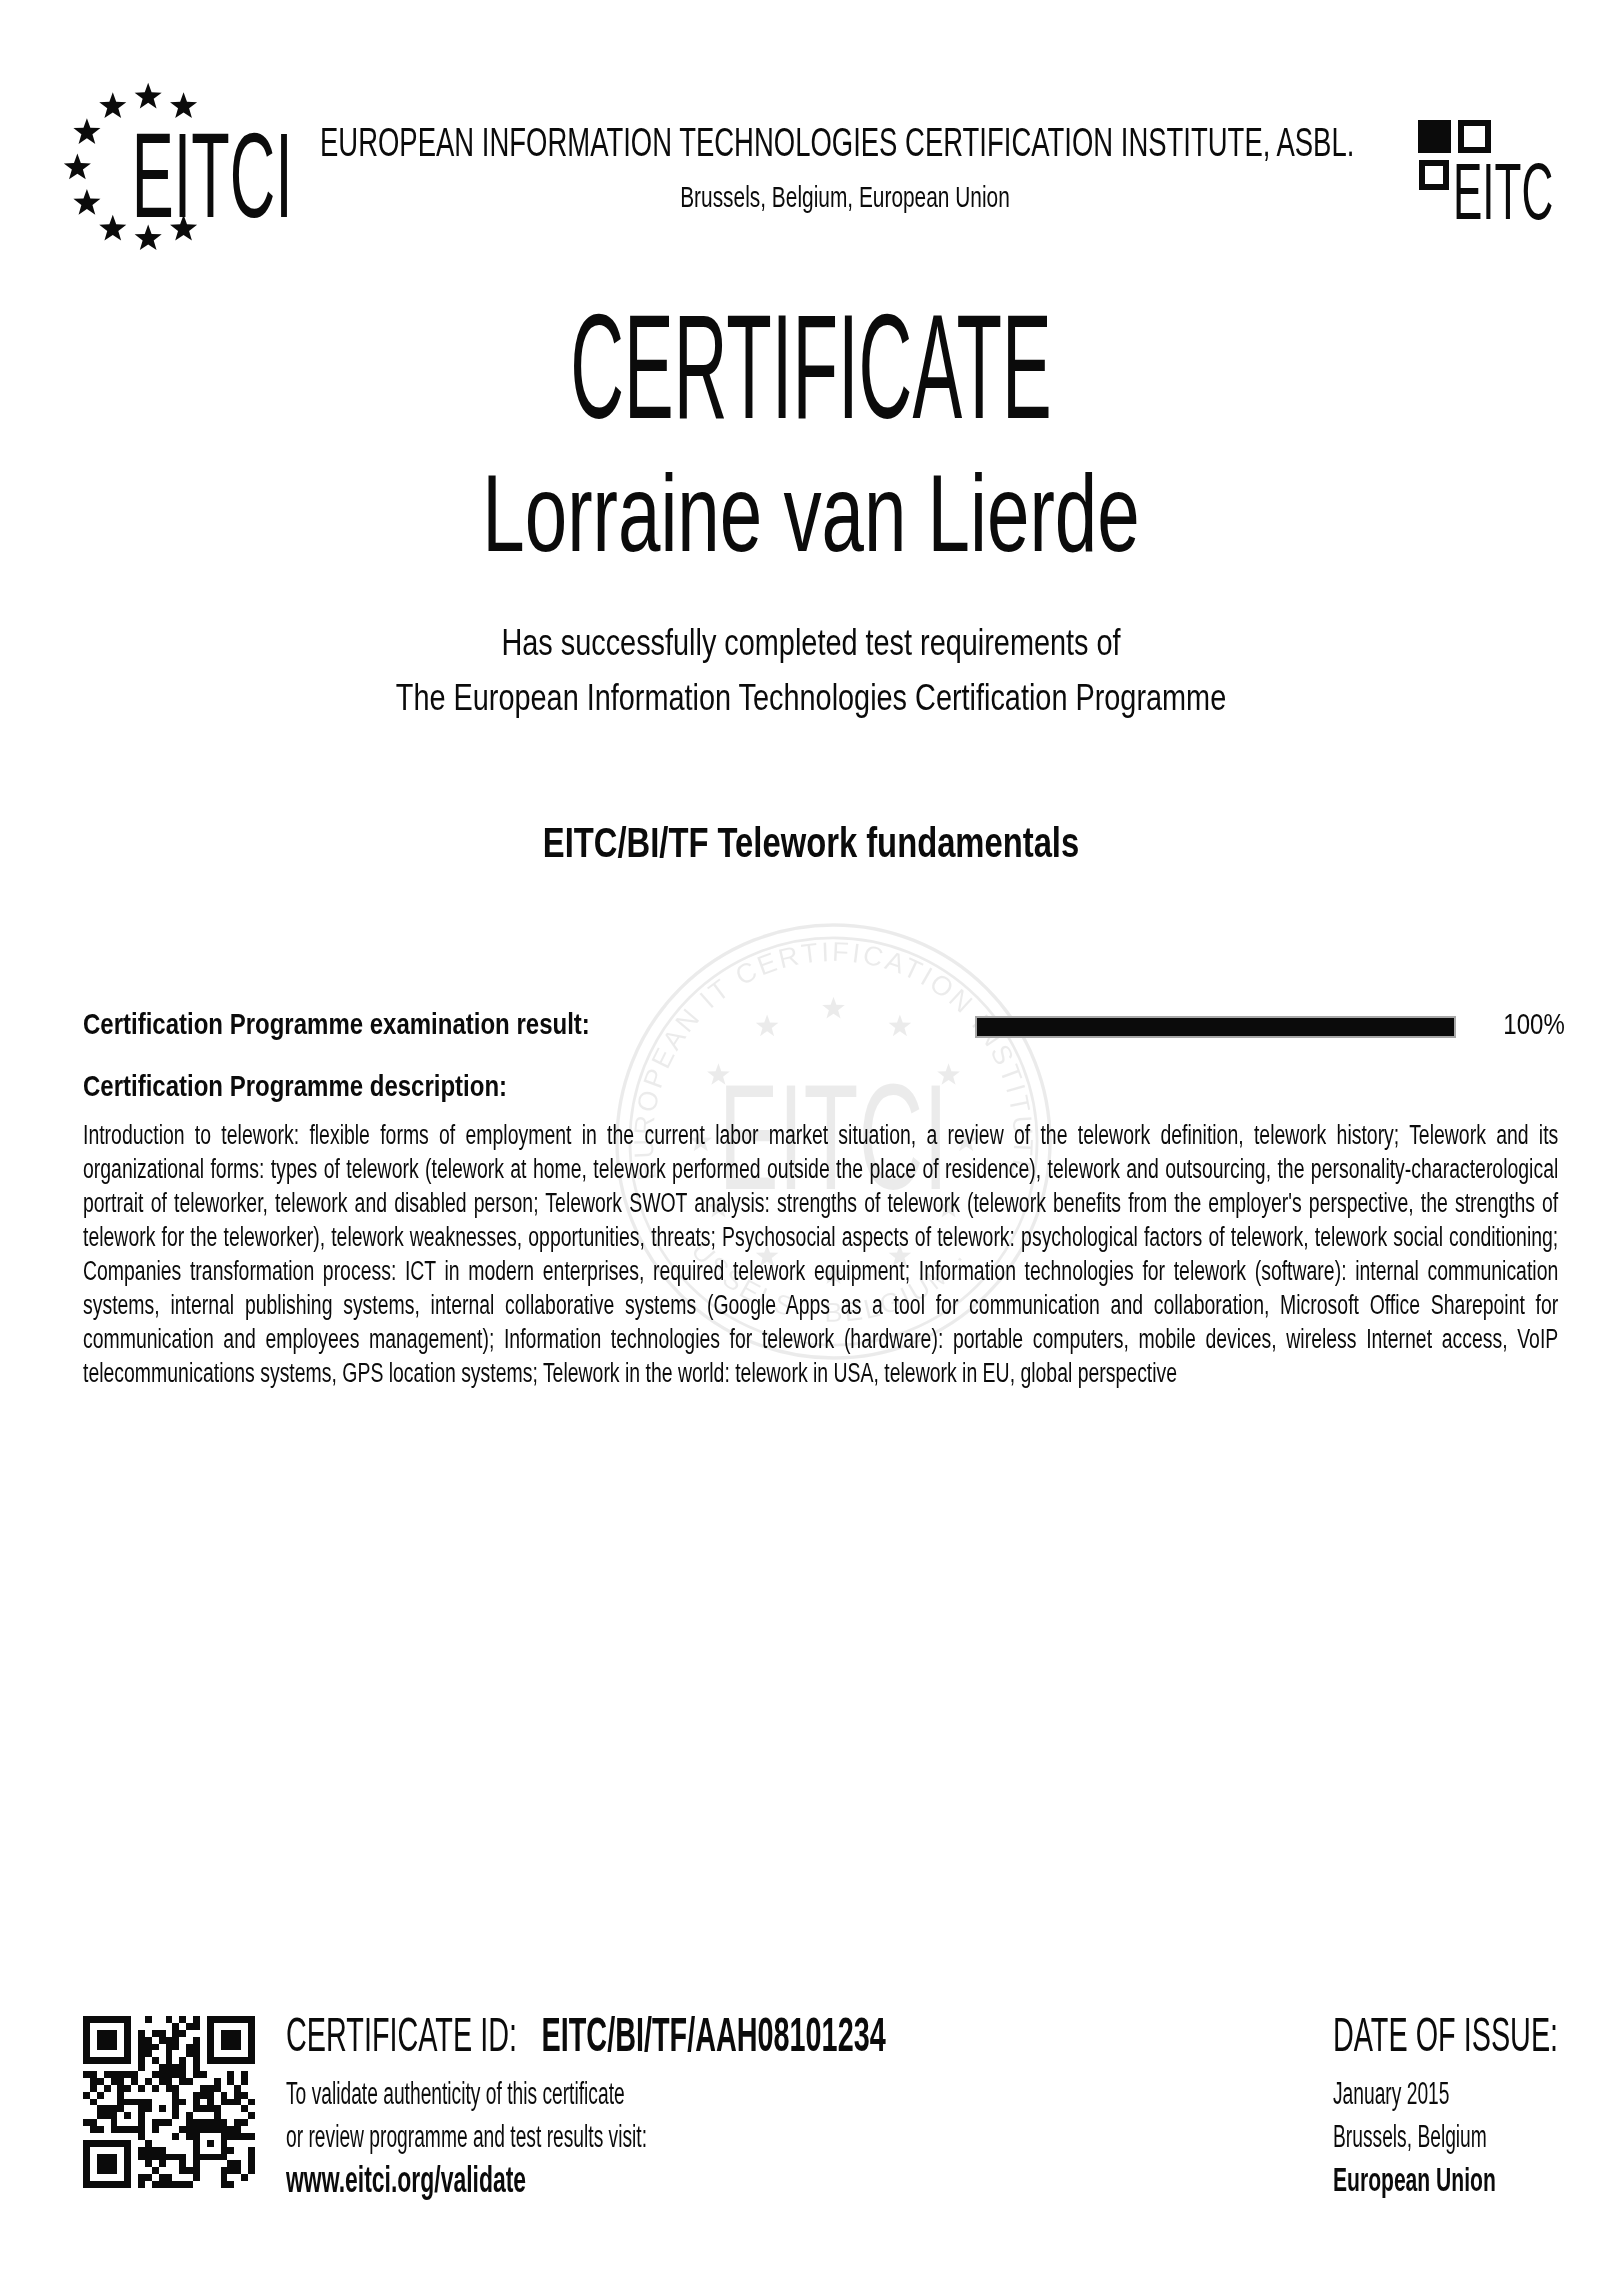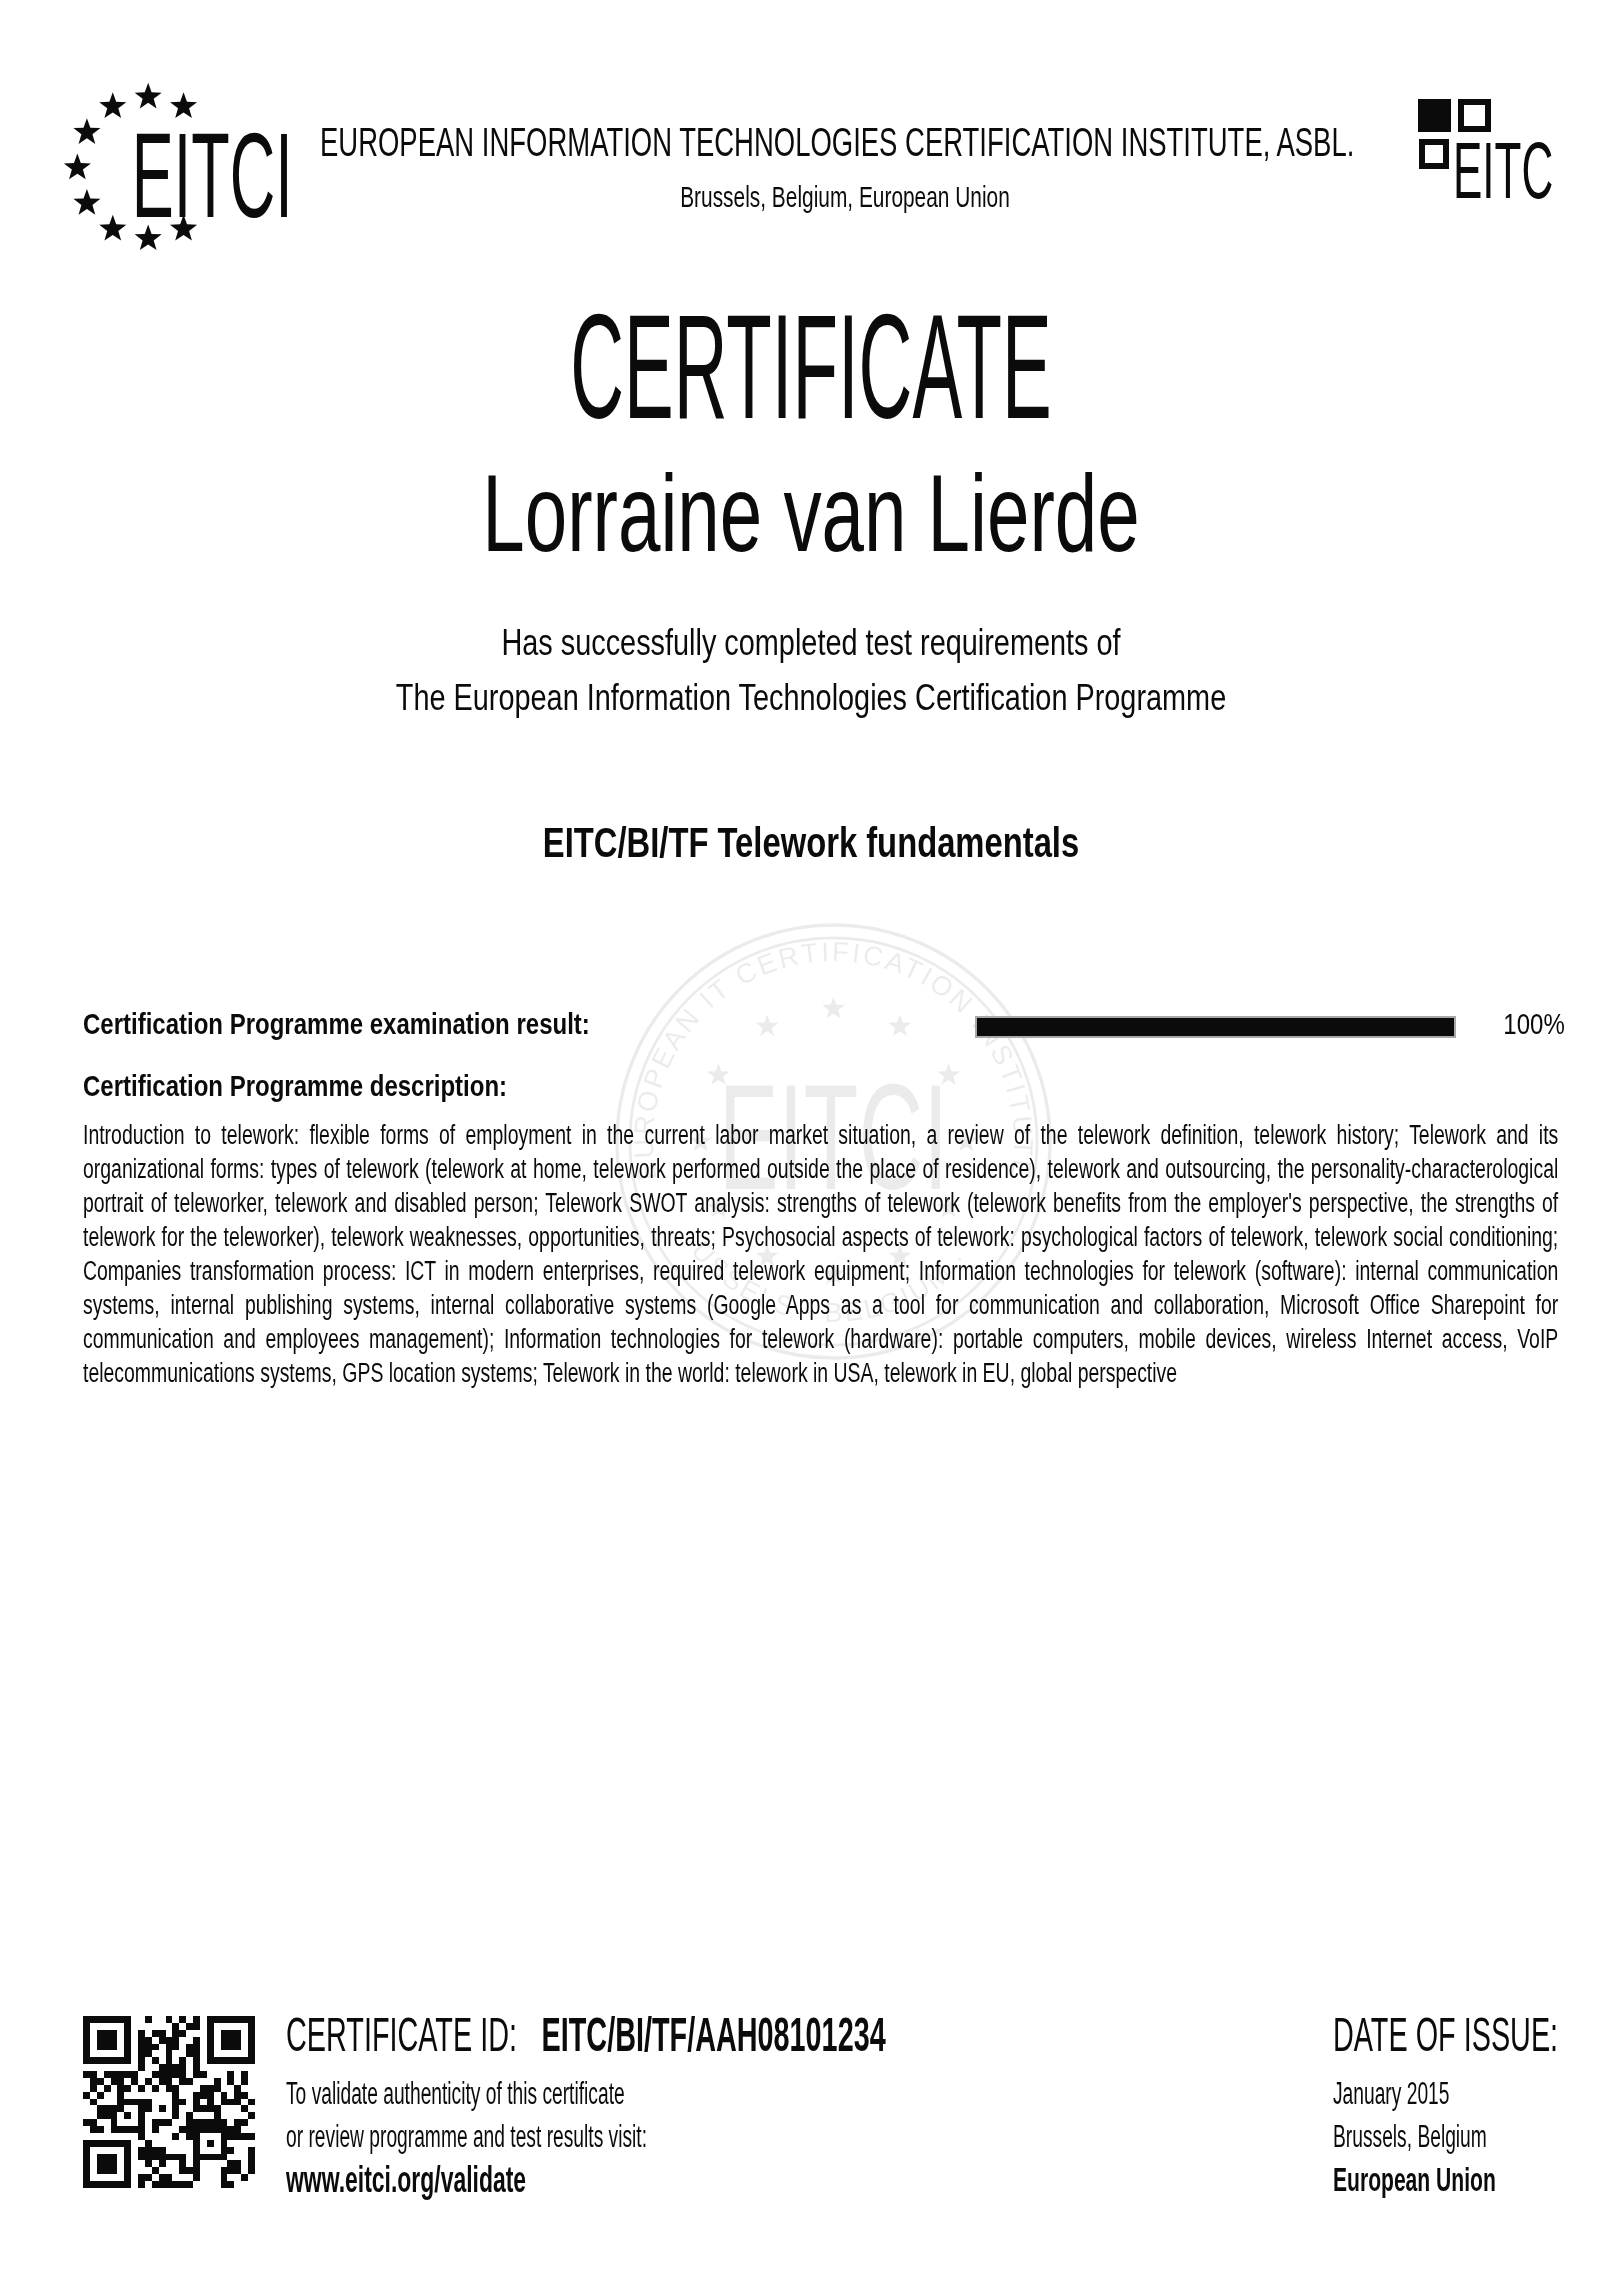--- a/index.html
+++ b/index.html
@@ -11,21 +11,21 @@
   .abs{position:absolute;}
   
   .cxl{transform-origin:left top;}
   .cxc{left:0;width:1622px;text-align:center;transform-origin:center top;}
   .cxr{transform-origin:right top;}
   .nowrap{white-space:nowrap;}
 
   .hdr-title{top:120px;left:320px;width:1554px;font-size:41px;line-height:44px;transform:scaleX(0.67);}
   .hdr-sub{top:181px;left:68px;width:1554px;text-align:center;font-size:29px;transform:scaleX(0.72);transform-origin:center top;}
 
-  .eitc-logo{left:1418px;top:99px;width:204px;height:102px;}
+  .eitc-logo{left:1418px;top:120px;width:204px;height:102px;}
   .eitc-sq{position:absolute;box-sizing:border-box;}
   .sq-filled{left:0;top:0;width:33px;height:33px;background:#0b0b0b;}
   .sq-outline{left:40px;top:0;width:33px;height:33px;border:6.8px solid #0b0b0b;}
   .sq-small{left:1.4px;top:40px;width:30px;height:30px;border:6.8px solid #0b0b0b;}
   .eitc-word{position:absolute;left:35px;top:32px;font-size:80px;line-height:80px;transform:scaleX(0.55);transform-origin:left top;}
 
   .cert-title{top:292px;font-size:149px;line-height:150px;transform:scaleX(0.50);}
   .recipient{top:455px;font-size:109px;line-height:116px;transform:scaleX(0.70);}
   .statement{top:615px;font-size:37px;line-height:55px;transform:scaleX(0.78);}
   .programme{top:818px;font-size:42px;line-height:49px;font-weight:bold;transform:scaleX(0.78);}

